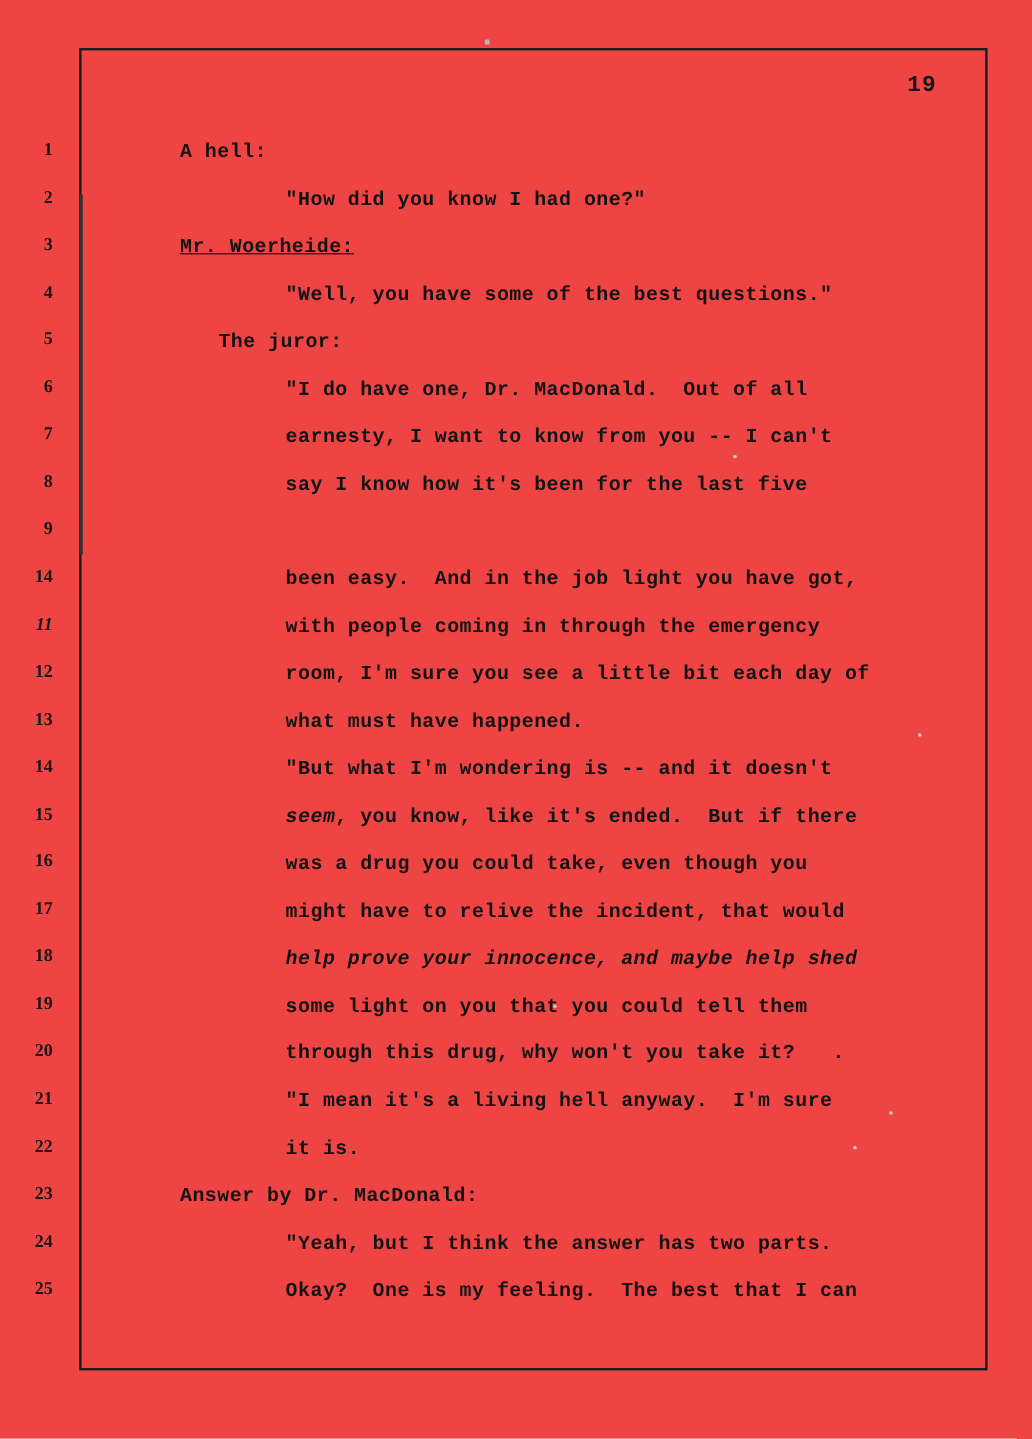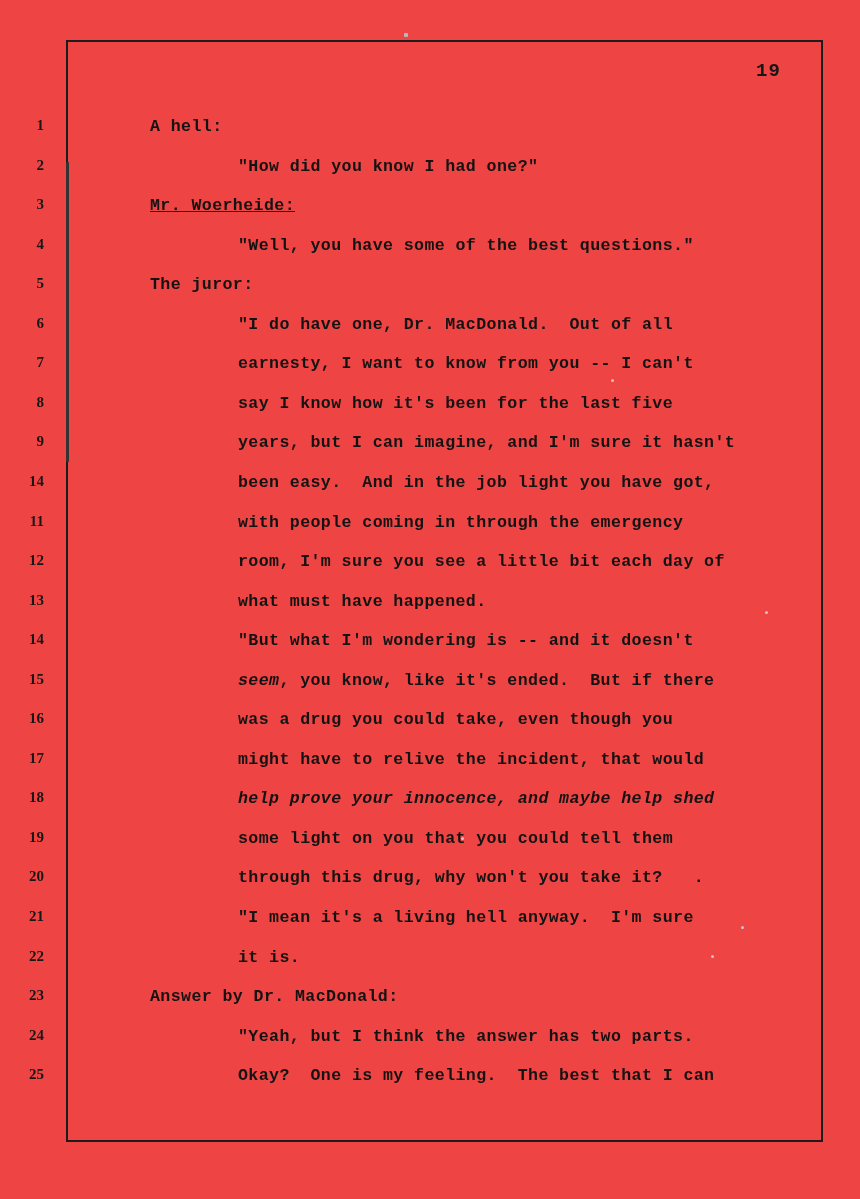--- a/index.html
+++ b/index.html
@@ -130,21 +130,21 @@
       <div class="line-no" style="top: 77px;">1</div>
       <div class="line-no" style="top: 116.55px;">2</div>
       <div class="line-no" style="top: 156.1px;">3</div>
       <div class="line-no" style="top: 195.65px;">4</div>
       <div class="line-no" style="top: 235.2px;">5</div>
       <div class="line-no" style="top: 274.75px;">6</div>
       <div class="line-no" style="top: 314.3px;">7</div>
       <div class="line-no" style="top: 353.85px;">8</div>
       <div class="line-no" style="top: 393.4px;">9</div>
       <div class="line-no" style="top: 432.95px;">14</div>
-      <div class="line-no" style="top: 472.5px;">11</div>
+      <div class="line-no" style="top: 472.5px; font-style: italic;">11</div>
       <div class="line-no" style="top: 512.05px;">12</div>
       <div class="line-no" style="top: 551.6px;">13</div>
       <div class="line-no" style="top: 591.15px;">14</div>
       <div class="line-no" style="top: 630.7px;">15</div>
       <div class="line-no" style="top: 670.25px;">16</div>
       <div class="line-no" style="top: 709.8px;">17</div>
       <div class="line-no" style="top: 749.35px;">18</div>
       <div class="line-no" style="top: 788.9px;">19</div>
       <div class="line-no" style="top: 828.45px;">20</div>
       <div class="line-no" style="top: 868px;">21</div>
@@ -152,25 +152,24 @@
       <div class="line-no" style="top: 947.1px;">23</div>
       <div class="line-no" style="top: 986.65px;">24</div>
       <div class="line-no" style="top: 1026.2px;">25</div>
     </div>
 
   <div class="body-text">
       <div class="tline" style="top: 77px;">A hell:</div>
       <div class="tline indent" style="top: 116.55px;">"How did you know I had one?"</div>
       <div class="tline" style="top: 156.1px; text-decoration: underline;">Mr. Woerheide:</div>
       <div class="tline indent" style="top: 195.65px;">"Well, you have some of the best questions."</div>
-      <div class="tline" style="top: 235.2px;">The juror:</div>
+      <div class="tline" style="top: 235.2px; margin-left: 32px;">The juror:</div>
       <div class="tline indent" style="top: 274.75px;">"I do have one, Dr. MacDonald.  Out of all</div>
       <div class="tline indent" style="top: 314.3px;">earnesty, I want to know from you -- I can't</div>
       <div class="tline indent" style="top: 353.85px;">say I know how it's been for the last five</div>
-      <div class="tline indent" style="top: 393.4px;">years, but I can imagine, and I'm sure it hasn't</div>
       <div class="tline indent" style="top: 432.95px;">been easy.  And in the job light you have got,</div>
       <div class="tline indent" style="top: 472.5px;">with people coming in through the emergency</div>
       <div class="tline indent" style="top: 551.6px;">what must have happened.</div>
       <div class="tline indent" style="top: 512.05px;">room, I'm sure you see a little bit each day of</div>
       <div class="tline indent" style="top: 591.15px;">"But what I'm wondering is -- and it doesn't</div>
       <div class="tline indent" style="top: 630.7px;"><span class="ital">seem</span>, you know, like it's ended.  But if there</div>
       <div class="tline indent" style="top: 670.25px;">was a drug you could take, even though you</div>
       <div class="tline indent" style="top: 709.8px;">might have to relive the incident, that would</div>
       <div class="tline indent" style="top: 749.35px; font-style: italic;">help prove your innocence, and maybe help shed</div>
       <div class="tline indent" style="top: 788.9px;">some light on you that you could tell them</div>

